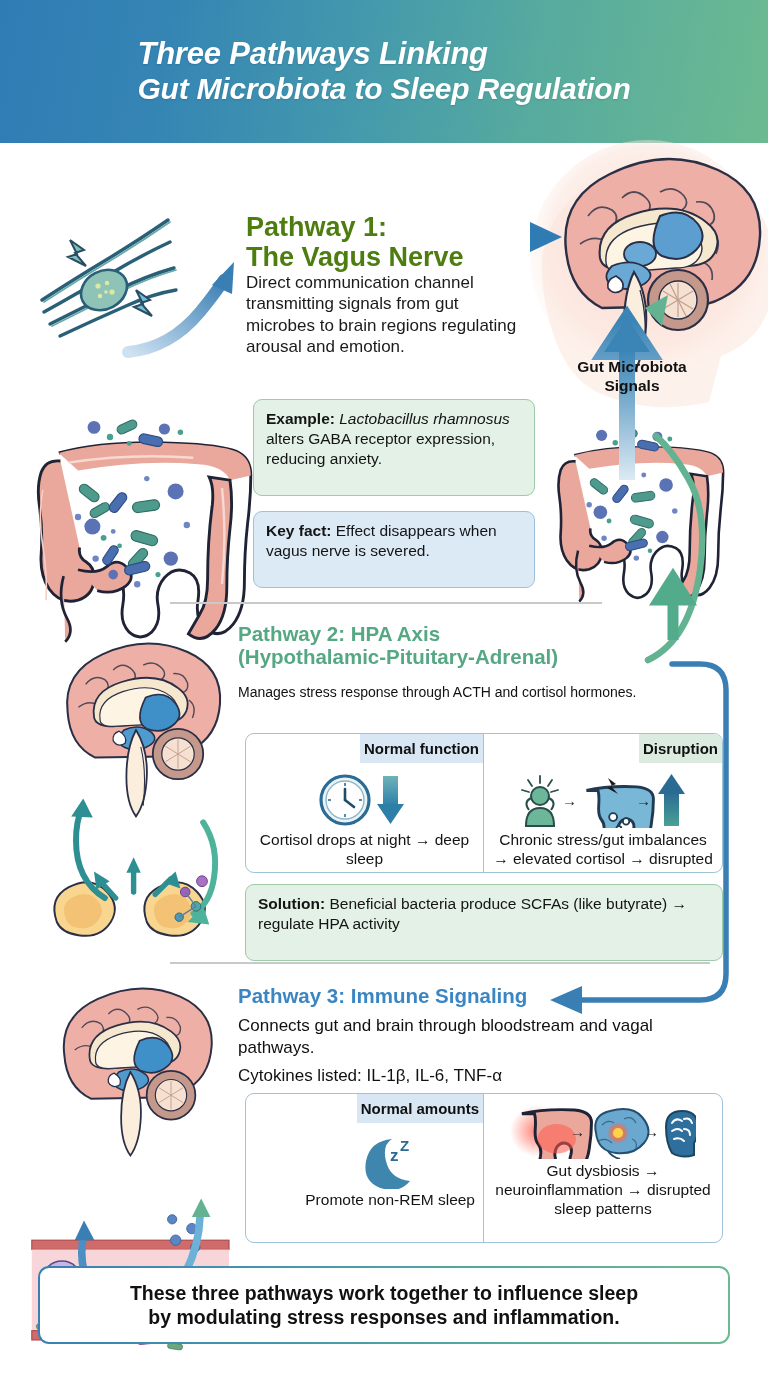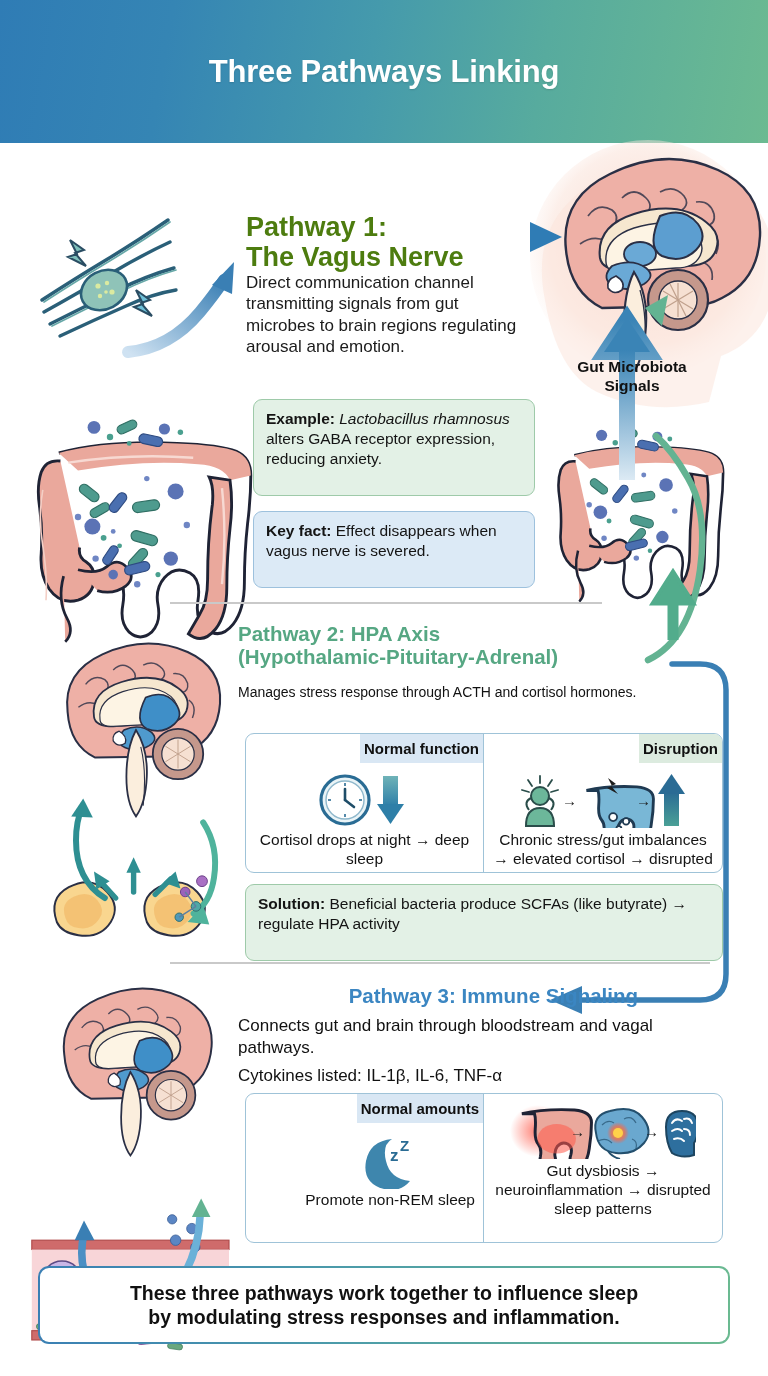--- a/index.html
+++ b/index.html
@@ -13,20 +13,21 @@
   
   #header{
     position:absolute; left:0; top:0; width:768px; height:143px;
     background:linear-gradient(100deg,#2f7cb5 0%, #3585b4 22%, #459aac 48%, #57ab9e 70%, #6cba91 100%);
     display:flex; align-items:center; justify-content:center;
   }
   #header-title{
     color:#ffffff; line-height:1.15;
     font-size:31px; font-weight:bold; letter-spacing:-0.2px;
     text-shadow:0 1px 2px rgba(0,0,0,.13);
+    font-style:italic;
   }
   #header-title .l2{ font-size:30px; }
 
   
   #artboard{
     position:absolute; left:0; top:0; width:768px; height:1376px;
     pointer-events:none;
   }
 
   
@@ -46,21 +47,21 @@
   #p1-example { left:253px; top:399px; width:282px; }
   #p1-keyfact { left:253px; top:511px; width:282px; }
 
   .divider{ position:absolute; height:1.5px; background:#c9c9c9; }
   #div1{ left:170px; top:602px; width:432px; }
   #div2{ left:170px; top:962px; width:540px; }
 
   #p2-title{ position:absolute; left:238px; top:623px; width:420px; font-size:20.5px; color:#56a783; }
   #p2-desc { position:absolute; left:238px; top:684px; width:470px; font-size:14px; line-height:1.26; }
 
-  #p3-title{ position:absolute; left:238px; top:985px; width:400px; font-size:20.5px; color:#3b86c2;text-align:right; }
+  #p3-title{ position:absolute; left:238px; top:985px; width:400px; font-size:20.5px; color:#3b86c2; }
   #p3-desc { position:absolute; left:238px; top:1015px; width:470px; font-size:17px; line-height:1.27; }
   #p3-cytokines{ position:absolute; left:238px; top:1066px; width:470px; font-size:17px; }
 
   
   .cmp{
     position:absolute; border:1.4px solid #9fc3d8; border-radius:9px;
     overflow:hidden; display:flex; background:#fff;
   }
   .cmp-col{ flex:1 1 50%; display:flex; flex-direction:column;align-items:flex-end; }
   .cmp-col.left{ border-right:1.4px solid #9fc3d8; }
@@ -93,20 +94,21 @@
     display:flex; align-items:center; justify-content:center; text-align:center;
   }
   #footer-text{ font-size:19.5px; font-weight:bold; line-height:1.25; color:#111; }
 </style>
 </head>
 <body>
 
 <div id="header">
   <div id="header-title">
     <div class="l1">Three Pathways Linking</div>
+    <div class="l2">Gut Microbiota to Sleep Regulation</div>
   </div>
 </div>
 
 <svg id="artboard" viewBox="0 0 768 1376" xmlns="http://www.w3.org/2000/svg">
   <defs>
     <linearGradient id="gradBlueArrow" x1="0" y1="1" x2="1" y2="0">
       <stop offset="0%" stop-color="#cfe2f2"></stop>
         <stop offset="100%" stop-color="#3a7fb4"></stop>
     </linearGradient>
     <linearGradient id="gradBlueArrow2" x1="0" y1="0" x2="1" y2="0">

